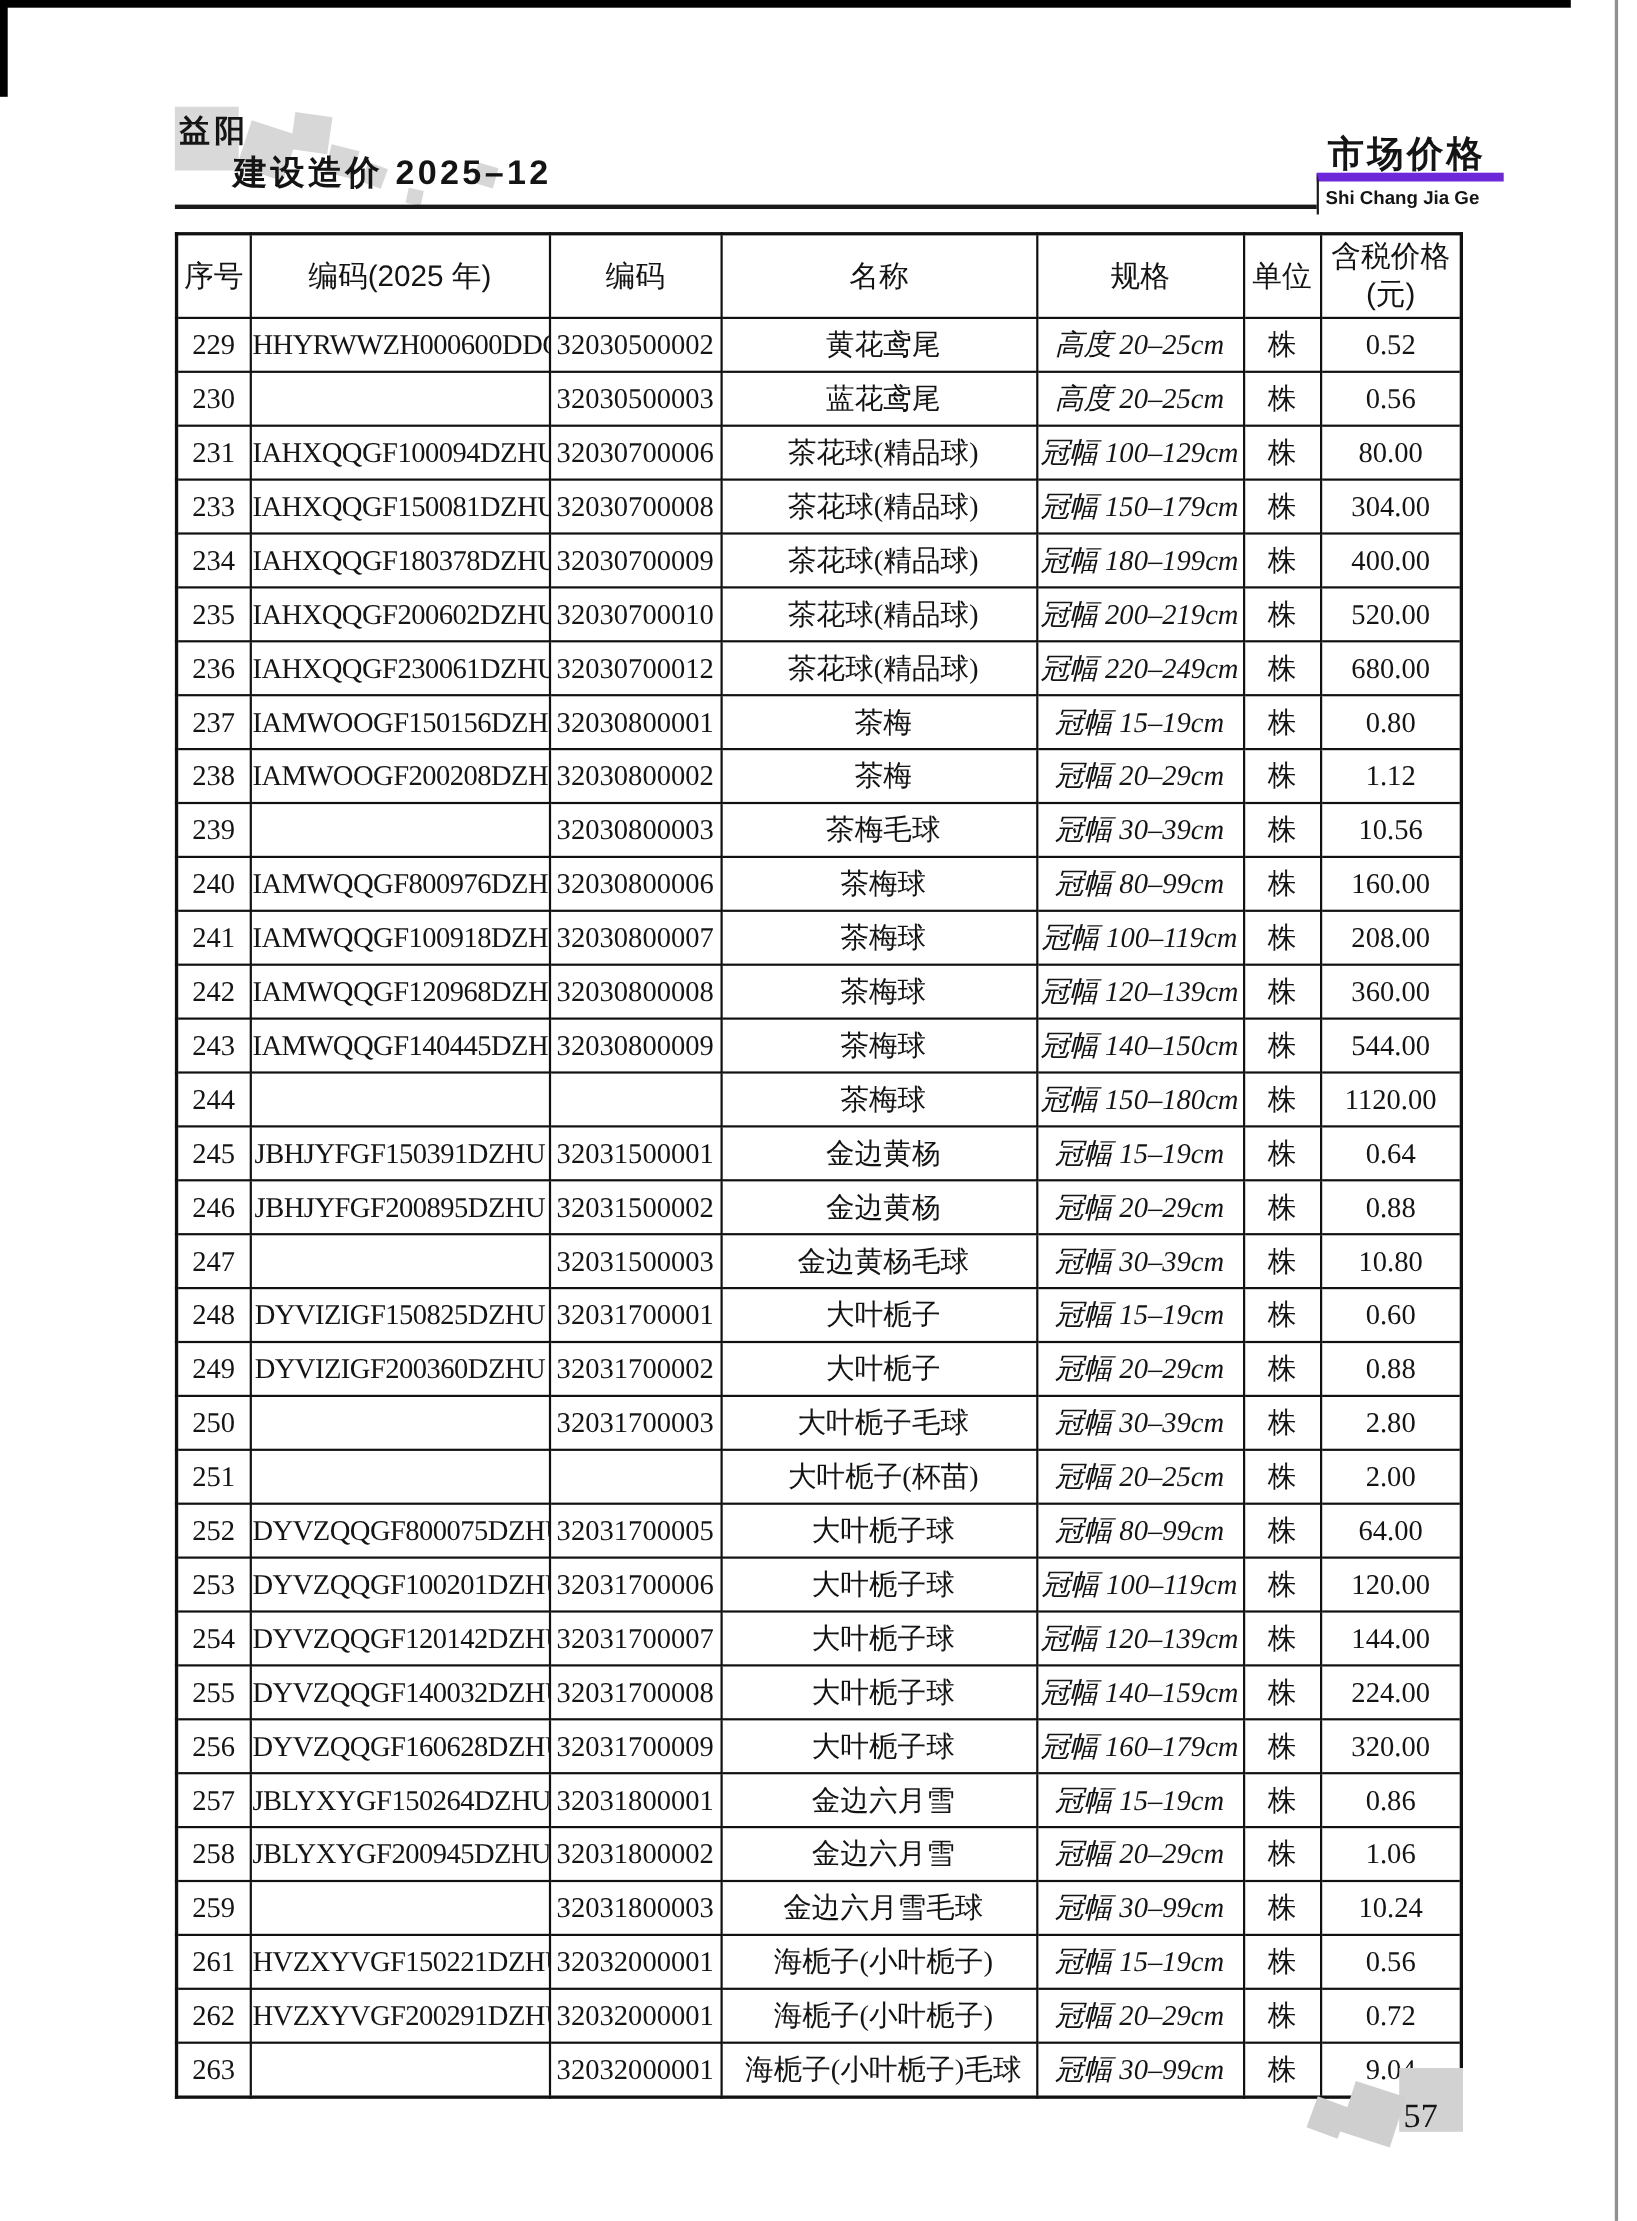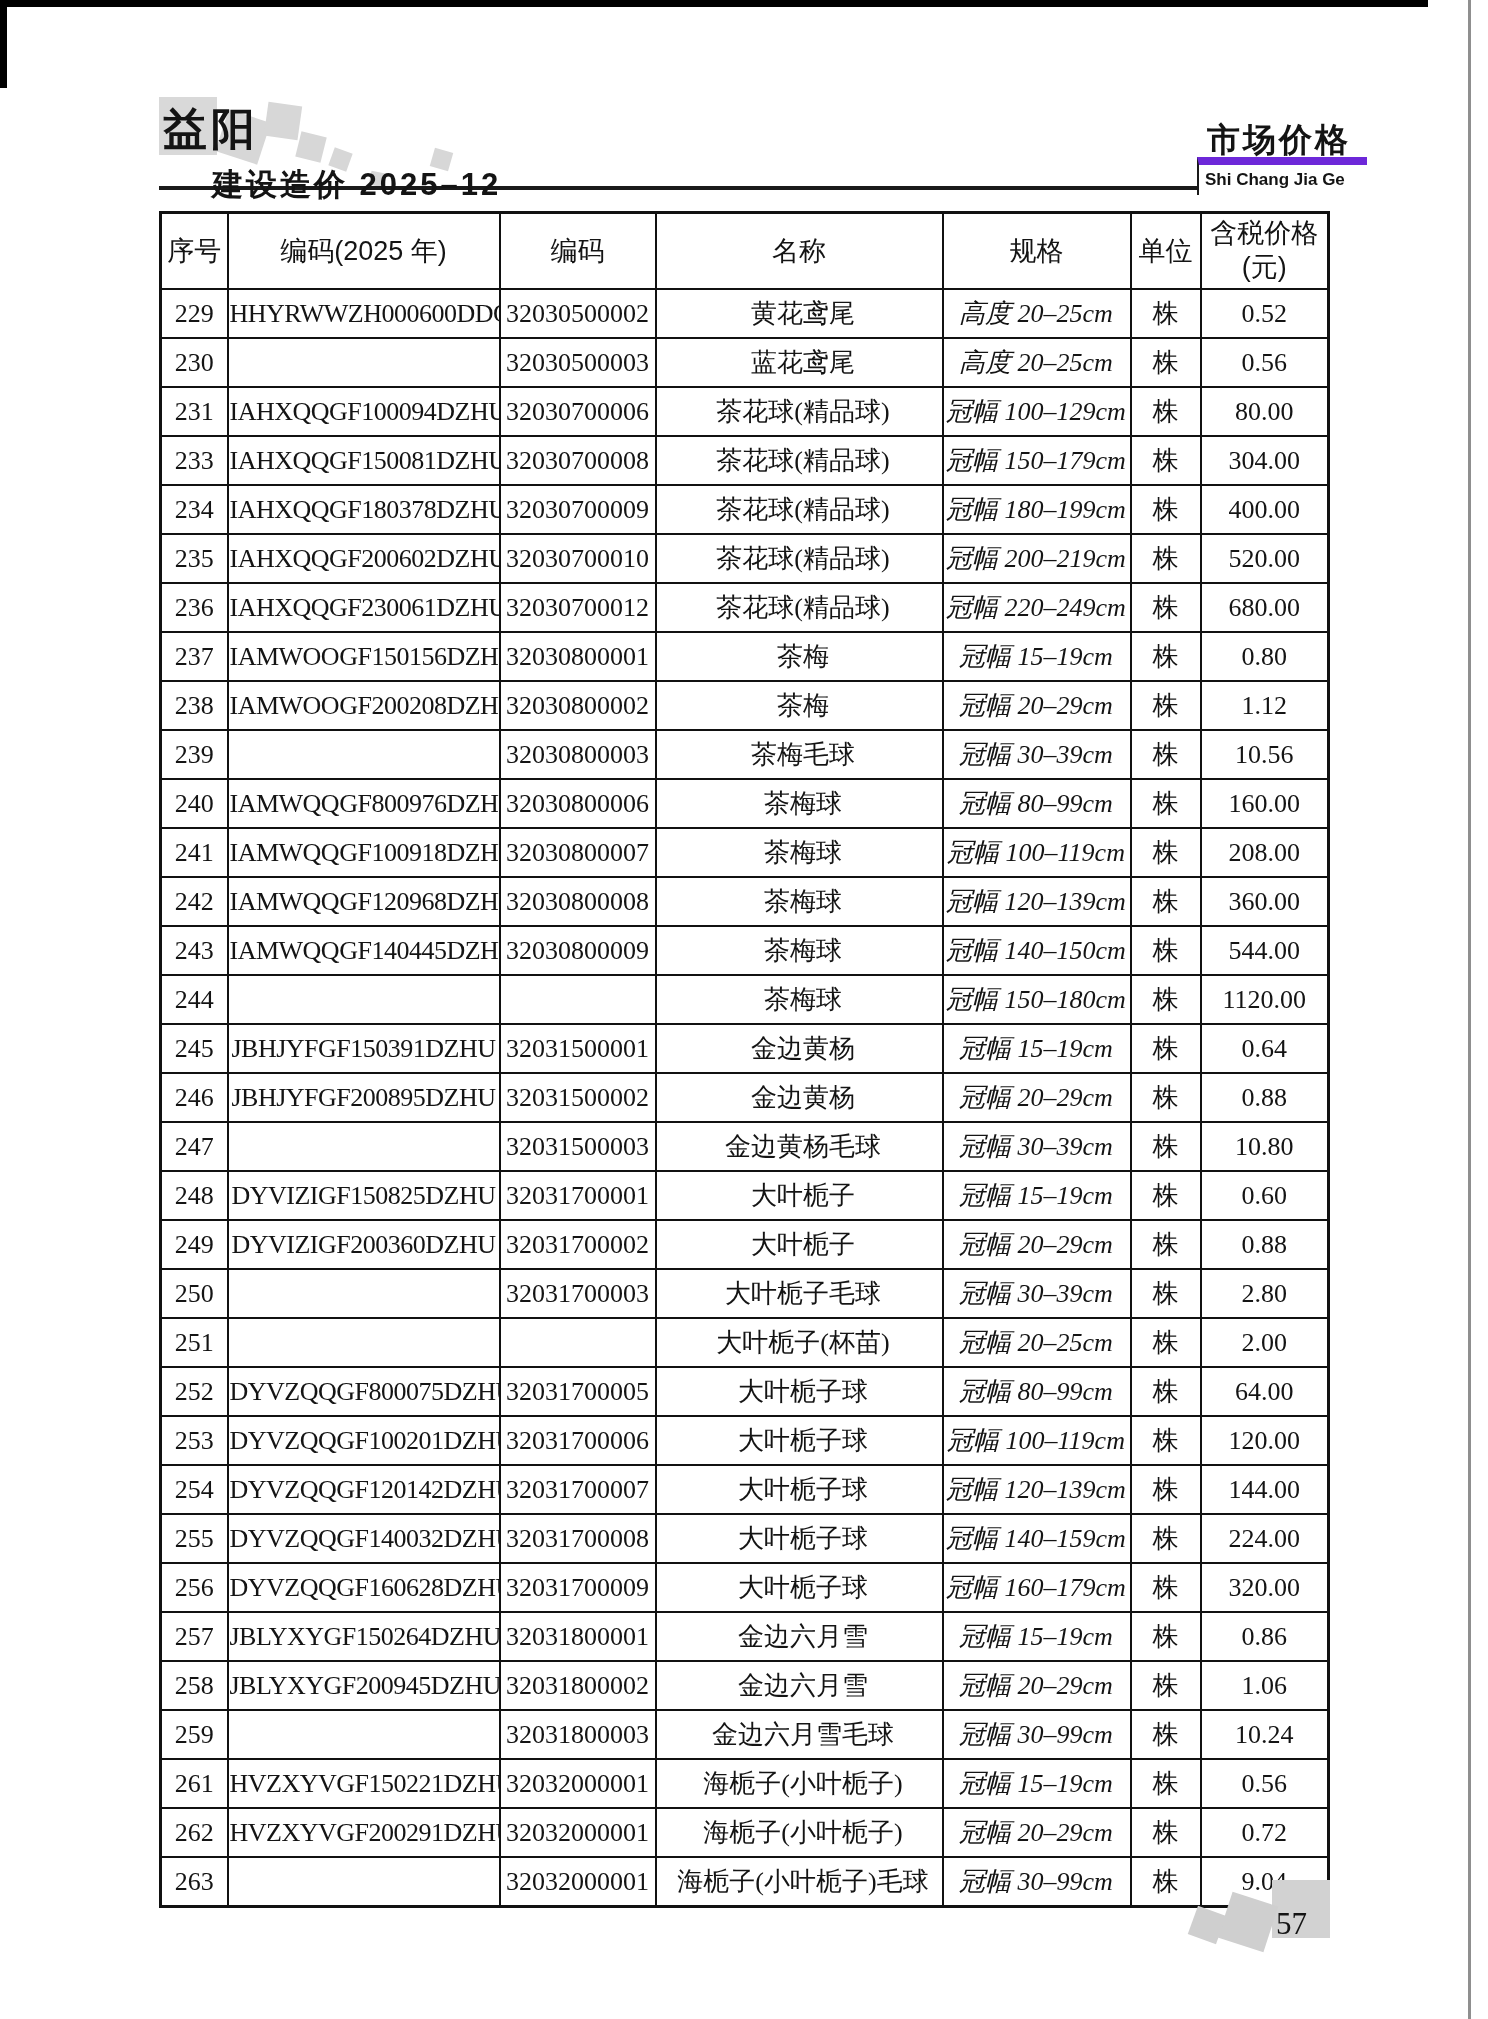--- a/index.html
+++ b/index.html
@@ -8,32 +8,32 @@
     font-family:"Liberation Serif","DejaVu Serif",serif;color:#141414;
     overflow:hidden;
   }
   
   .scan-top{position:absolute;left:0;top:0;width:1428px;height:7px;background:#000;}
   .scan-left{position:absolute;left:0;top:0;width:7px;height:88px;background:#000;}
   .page-edge{position:absolute;left:1468px;top:0;width:3px;height:2019px;background:#8f8f8f;}
   
   .logo-square{position:absolute;left:159px;top:97px;width:58px;height:58px;background:#d9d9d9;}
   .logo-text{
-    position:absolute;left:163px;top:100px;font-size:44px;font-weight:bold;
+    position:absolute;left:163px;top:100px;font-size:28px;font-weight:bold;
     font-family:"DejaVu Serif","Liberation Serif",serif;letter-spacing:4px;white-space:nowrap;
   }
   .diamond{position:absolute;background:#d7d7d7;}
   .d1{left:221px;top:115px;width:44px;height:44px;transform:rotate(18deg);}
   .d2{left:266px;top:104px;width:34px;height:34px;transform:rotate(8deg);}
   .d3{left:298px;top:134px;width:26px;height:26px;transform:rotate(14deg);}
   .d4{left:331px;top:150px;width:19px;height:19px;transform:rotate(20deg);}
   .d5{left:370px;top:172px;width:14px;height:14px;transform:rotate(12deg);}
   .d6{left:432px;top:150px;width:19px;height:19px;transform:rotate(16deg);}
   .journal-title{
-    position:absolute;left:212px;top:164px;font-size:31px;font-weight:bold;
+    position:absolute;left:212px;top:136px;font-size:31px;font-weight:bold;
     font-family:"Liberation Sans","DejaVu Sans",sans-serif;letter-spacing:3px;white-space:nowrap;z-index:2;
   }
   .masthead-rule{position:absolute;left:159px;top:186px;width:1038px;height:4px;background:#1a1a1a;}
   .right-title{
     position:absolute;left:1197px;top:118px;width:164px;text-align:center;
     font-size:33px;font-weight:bold;font-family:"DejaVu Serif","Liberation Serif",serif;
     letter-spacing:3px;white-space:nowrap;
   }
   .right-sub-box{
     position:absolute;left:1197px;top:157px;width:162px;height:30px;

